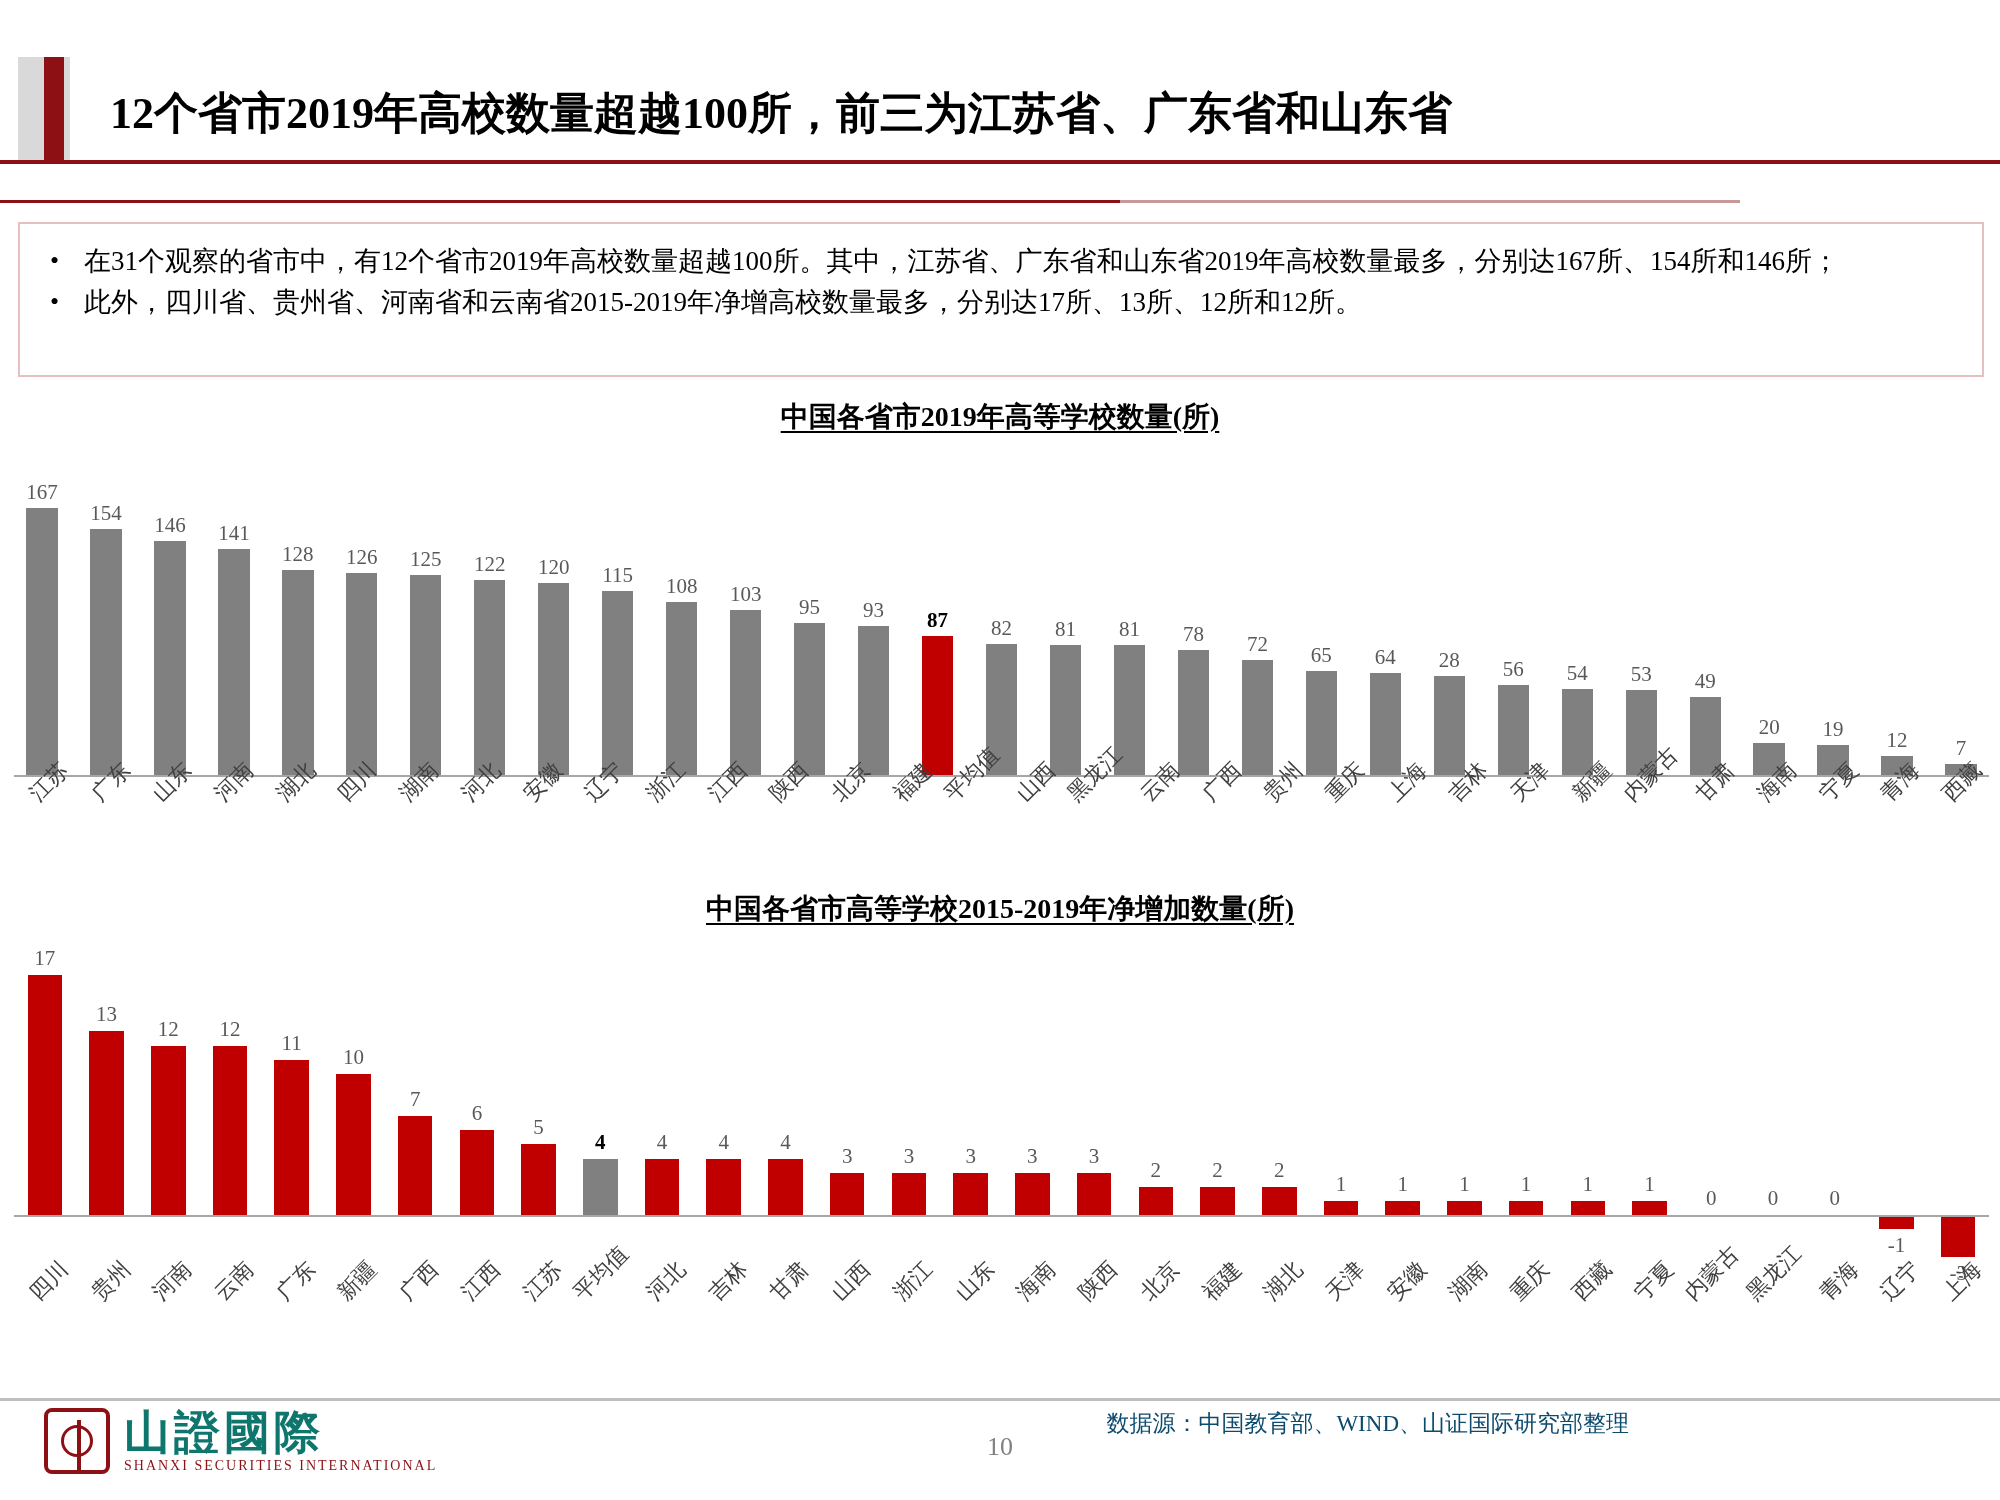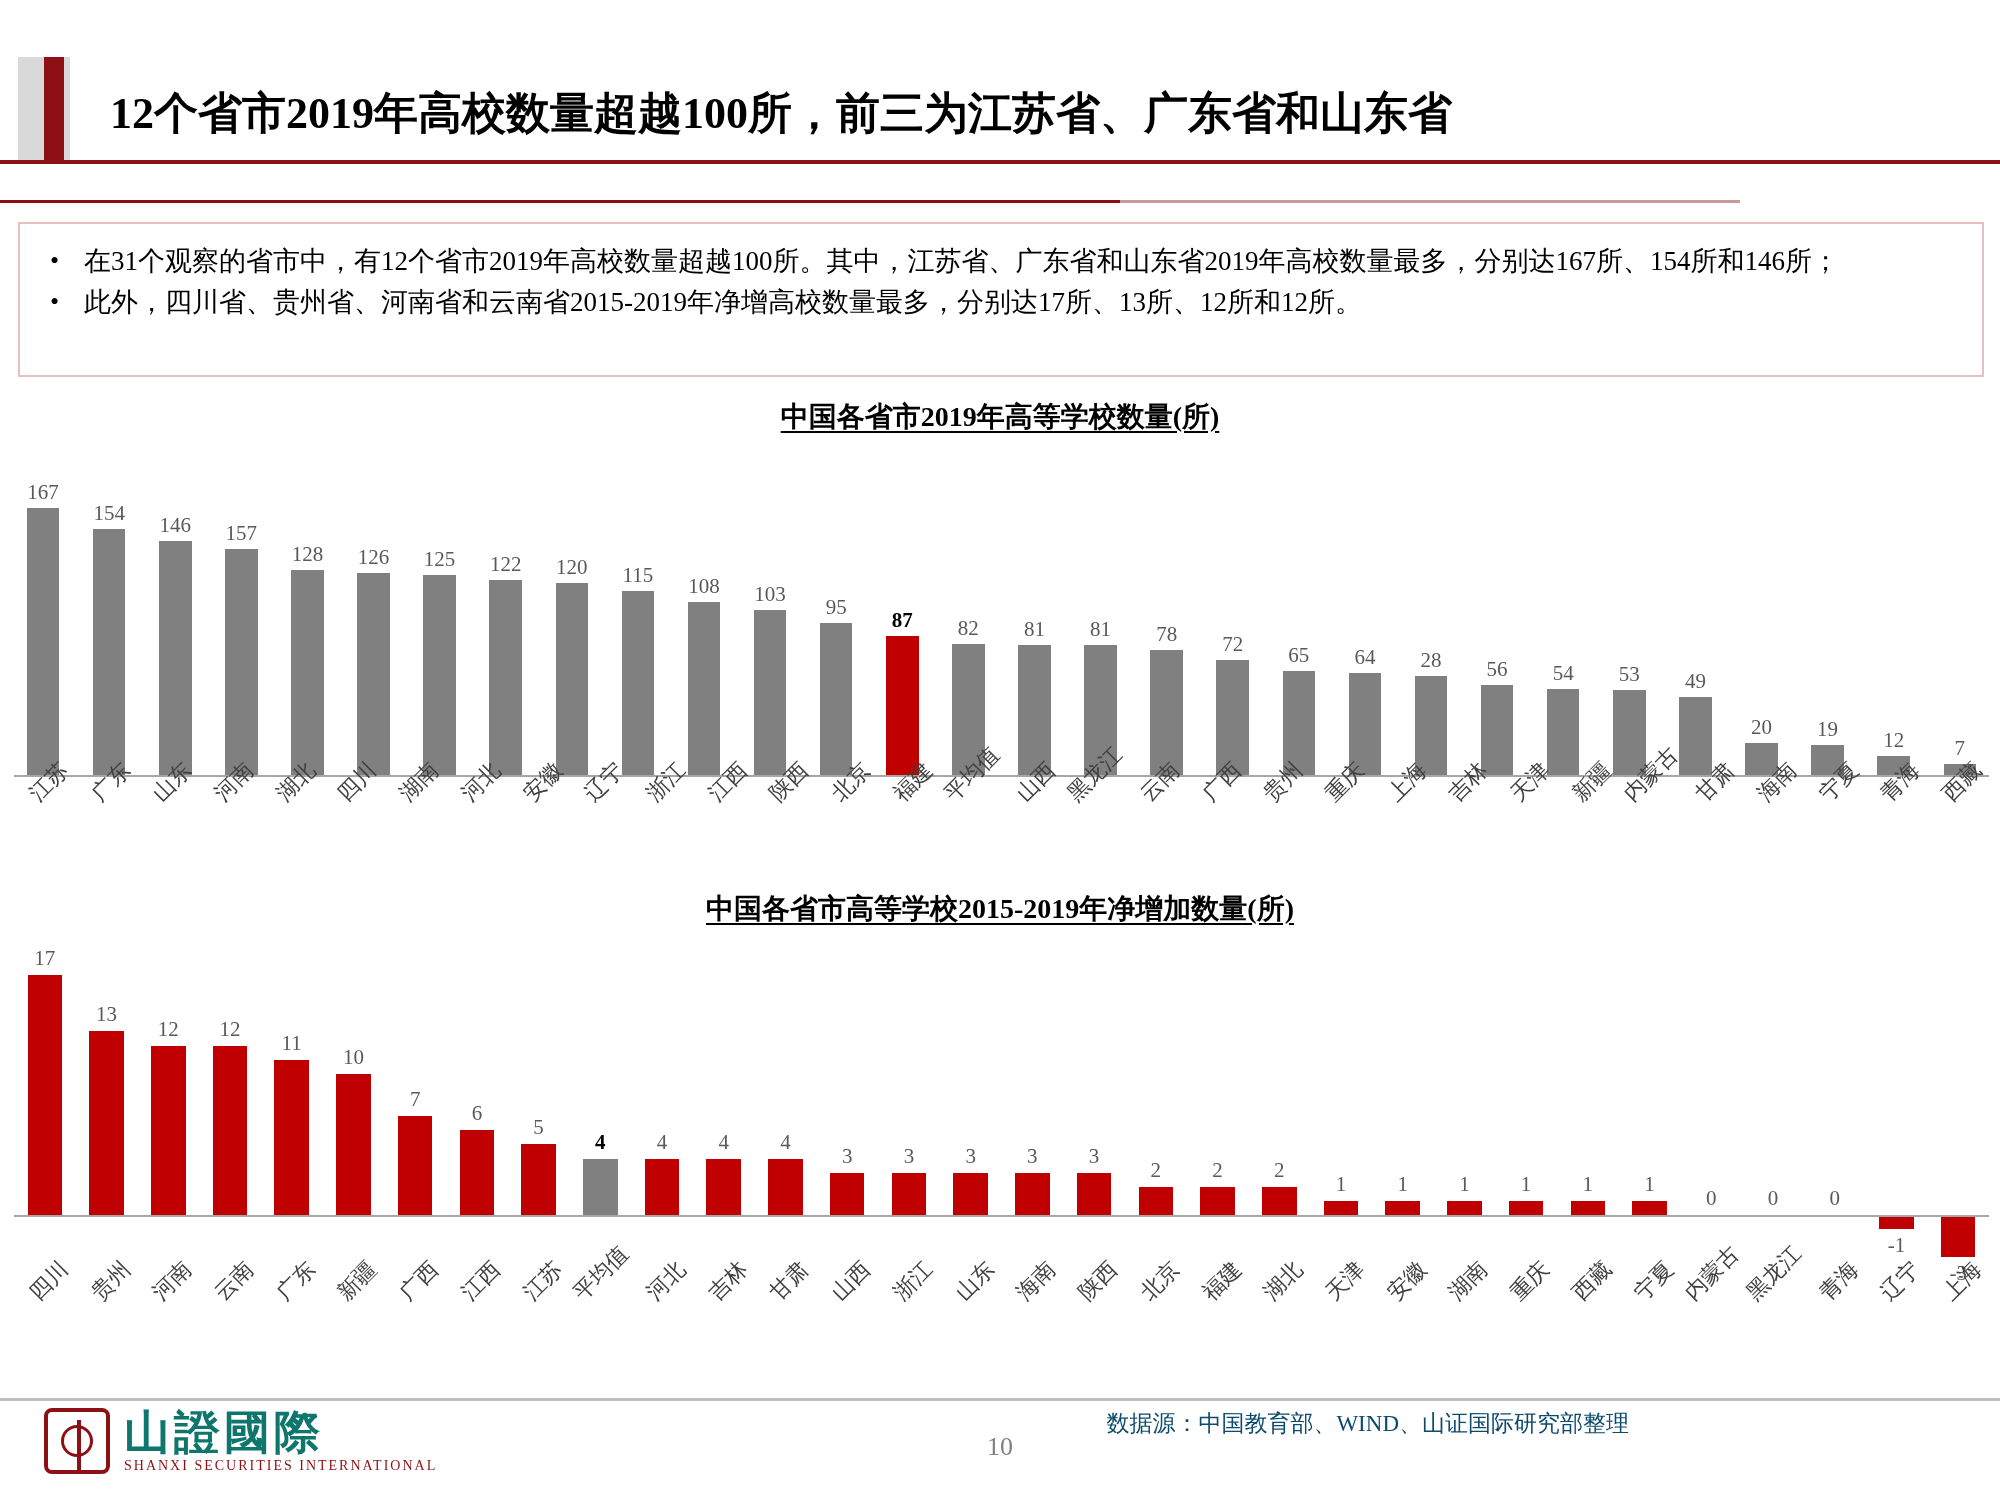--- a/index.html
+++ b/index.html
@@ -189,21 +189,21 @@
           </div>
           <div class="barslot">
             <div class="bar-value">154</div>
             <div class="bar" style="height: 246.4px;"></div>
           </div>
           <div class="barslot">
             <div class="bar-value">146</div>
             <div class="bar" style="height: 233.6px;"></div>
           </div>
           <div class="barslot">
-            <div class="bar-value">157</div>
+            <div class="bar-value">141</div>
             <div class="bar" style="height: 225.6px;"></div>
           </div>
           <div class="barslot">
             <div class="bar-value">128</div>
             <div class="bar" style="height: 204.8px;"></div>
           </div>
           <div class="barslot">
             <div class="bar-value">126</div>
             <div class="bar" style="height: 201.6px;"></div>
           </div>
@@ -227,20 +227,24 @@
             <div class="bar-value">108</div>
             <div class="bar" style="height: 172.8px;"></div>
           </div>
           <div class="barslot">
             <div class="bar-value">103</div>
             <div class="bar" style="height: 164.8px;"></div>
           </div>
           <div class="barslot">
             <div class="bar-value">95</div>
             <div class="bar" style="height: 152px;"></div>
+          </div>
+          <div class="barslot">
+            <div class="bar-value">93</div>
+            <div class="bar" style="height: 148.8px;"></div>
           </div>
           <div class="barslot">
             <div class="bar-value bold">87</div>
             <div class="bar red" style="height: 139.2px;"></div>
           </div>
           <div class="barslot">
             <div class="bar-value">82</div>
             <div class="bar" style="height: 131.2px;"></div>
           </div>
           <div class="barslot">

